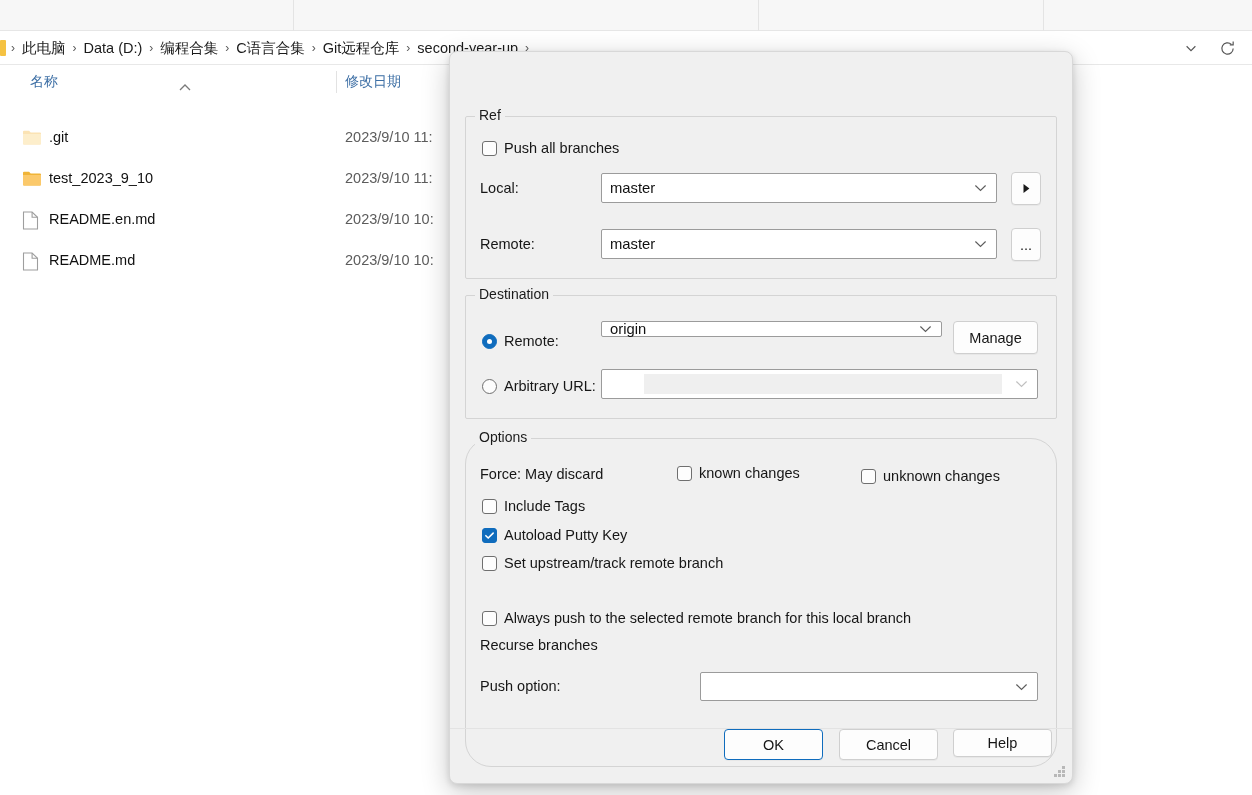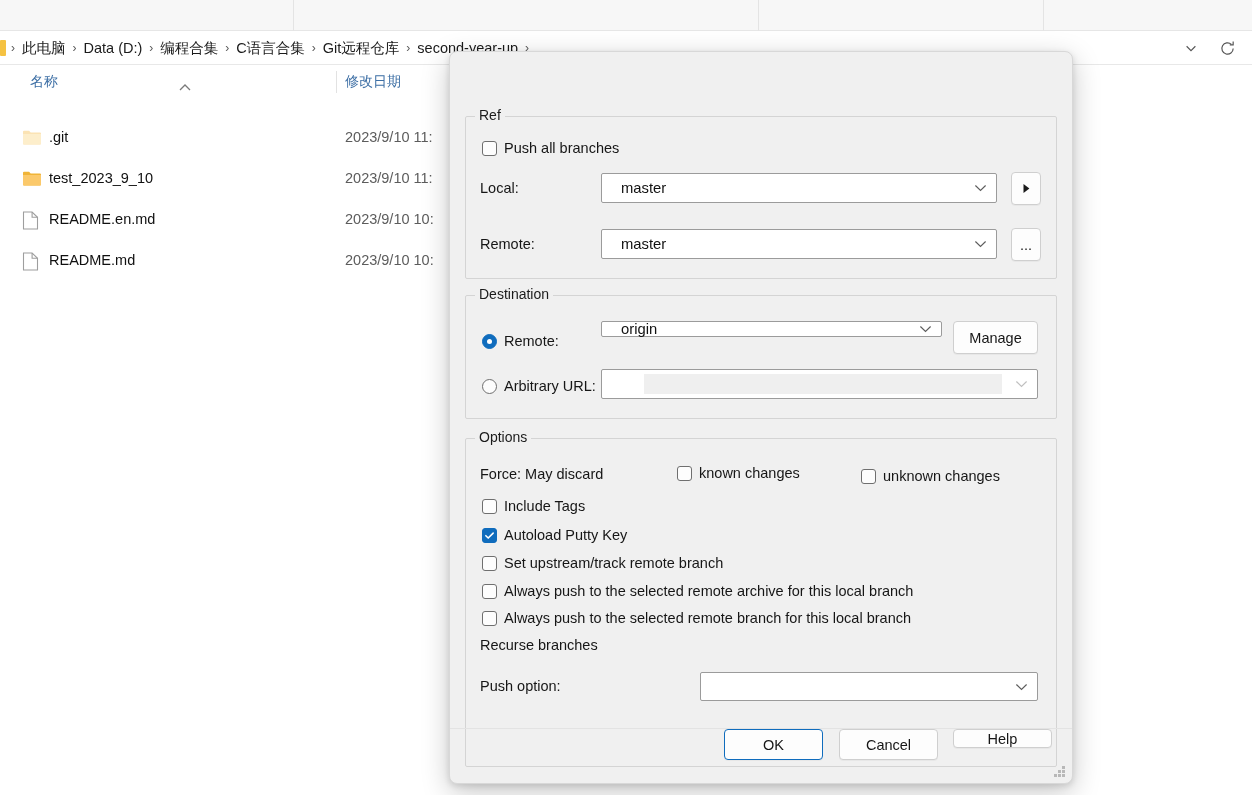--- a/index.html
+++ b/index.html
@@ -92,21 +92,21 @@
     font-size:14px; color:#1b1b1b;
   }
 
   .lbl { position:absolute; font-size:14.5px; color:#161616; white-space:nowrap; }
 
   .combo {
     position:absolute; background:#ffffff;
     border:1px solid #9b9b9b; border-radius:2px;
     display:flex; align-items:center;
   }
-  .combo .cval { padding-left:19px; font-size:14.8px; color:#111; }
+  .combo .cval { padding-left:8px; font-size:14.8px; color:#111; }
   .combo .carrow {
     position:absolute; right:9px; top:50%; transform:translateY(-50%);
     color:#5e5e5e; line-height:0;
   }
   .combo.disabled-inner .inner-dis {
     position:absolute; left:42px; right:35px; top:4px; bottom:4px;
     background:#efefef;
   }
   .combo.disabled-inner .carrow { color:#bdbdbd; }
 
@@ -322,21 +322,21 @@
     <div class="combo disabled-inner" style="left:151px; top:317px; width:437px; height:30px;">
       <span class="inner-dis"></span>
       <span class="cval" style="position:relative; z-index:2; visibility:hidden;"></span>
       <span class="carrow">
         <svg width="13" height="9" viewBox="0 0 14 9">
             <path d="M1.5 1.8L7 7.2l5.5-5.4" fill="none" stroke="#c0c0c0" stroke-width="1.25"></path>
           </svg>
       </span>
     </div>
 
-    <div class="groupbox" style="left:15px; top:386px; width:592px; height:329px;">
+    <div class="groupbox" style="left:15px; top:386px; width:592px; height:329px;border-radius:26px;">
       <span class="group-title">Options</span>
     </div>
 
     <span class="lbl" style="left:30px; top:414px;">Force: May discard</span>
 
     <div class="cbx" style="left:227px; top:413px;">
       <span class="box">
         
       </span>
       <span class="cbl">known changes</span>
@@ -365,26 +365,20 @@
       <span class="cbl">Autoload Putty Key</span>
     </div>
 
     <div class="cbx" style="left:32px; top:503px;">
       <span class="box">
         
       </span>
       <span class="cbl">Set upstream/track remote branch</span>
     </div>
 
-    <div class="cbx" style="left:32px; top:531px;">
-      <span class="box">
-        
-      </span>
-      <span class="cbl">Always push to the selected remote archive for this local branch</span>
-    </div>
 
     <div class="cbx" style="left:32px; top:558px;">
       <span class="box">
         
       </span>
       <span class="cbl">Always push to the selected remote branch for this local branch</span>
     </div>
 
     <span class="lbl" style="left:30px; top:585px;">Recurse branches</span>
 
@@ -395,21 +389,21 @@
         <svg width="13" height="9" viewBox="0 0 14 9">
             <path d="M1.5 1.8L7 7.2l5.5-5.4" fill="none" stroke="#5e5e5e" stroke-width="1.25"></path>
           </svg>
       </span>
     </div>
 
     <div class="sep-line" style="top:676px;"></div>
 
     <div class="btn primary" style="left:274px; top:677px; width:99px; height:31px;">OK</div>
     <div class="btn" style="left:389px; top:677px; width:99px; height:31px;">Cancel</div>
-    <div class="btn" style="left:503px; top:677px; width:99px; height:19px;">Help</div>
+    <div class="btn" style="left:503px; top:677px; width:99px; height:28px;">Help</div>
 
     <div class="grip">
       <i style="right:0; bottom:0;"></i>
       <i style="right:4px; bottom:0;"></i>
       <i style="right:8px; bottom:0;"></i>
       <i style="right:0; bottom:4px;"></i>
       <i style="right:4px; bottom:4px;"></i>
       <i style="right:0; bottom:8px;"></i>
     </div>
 

